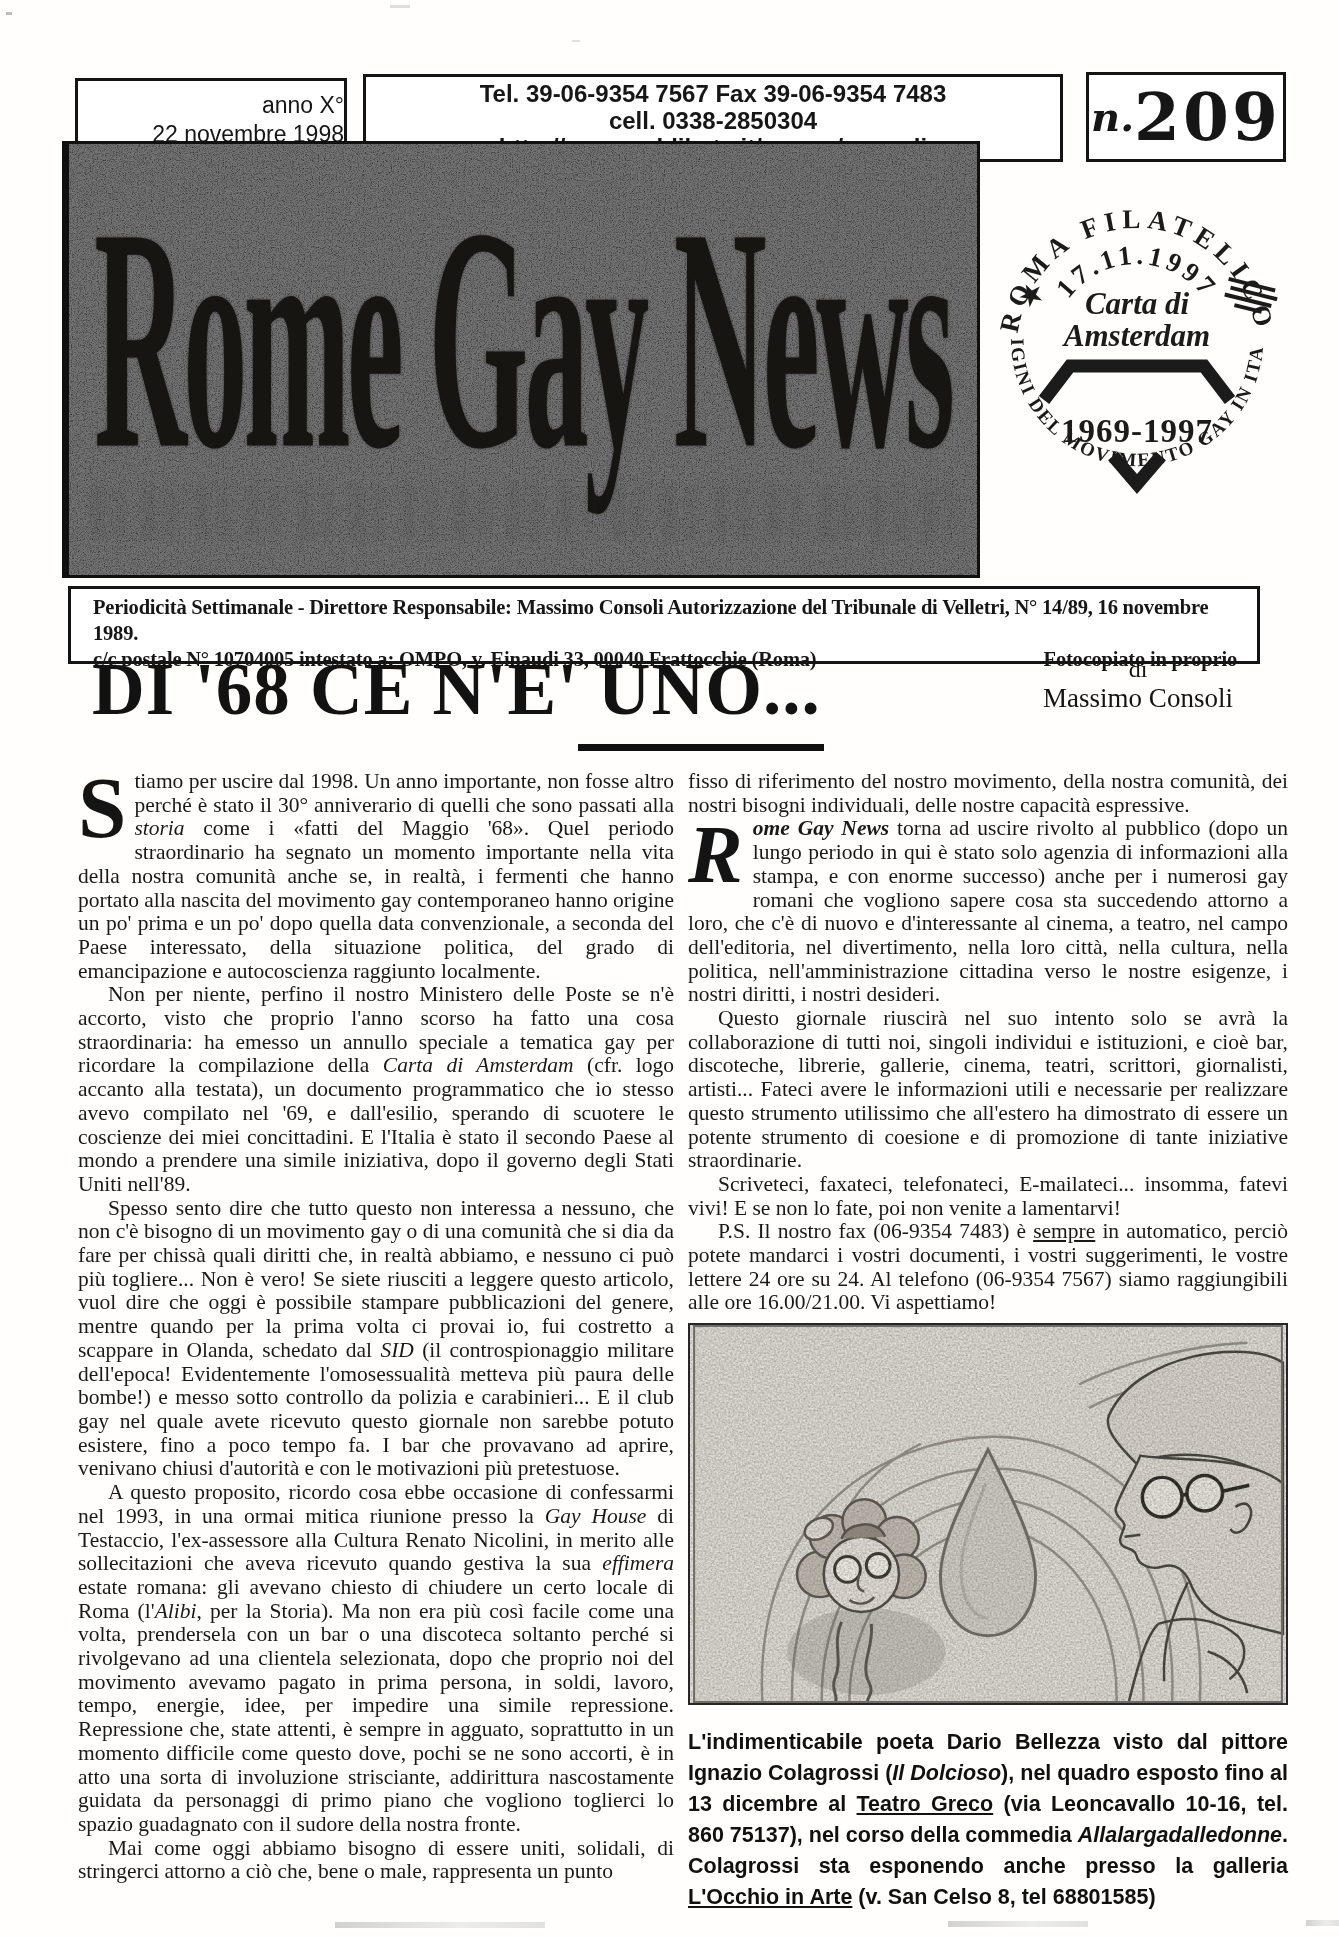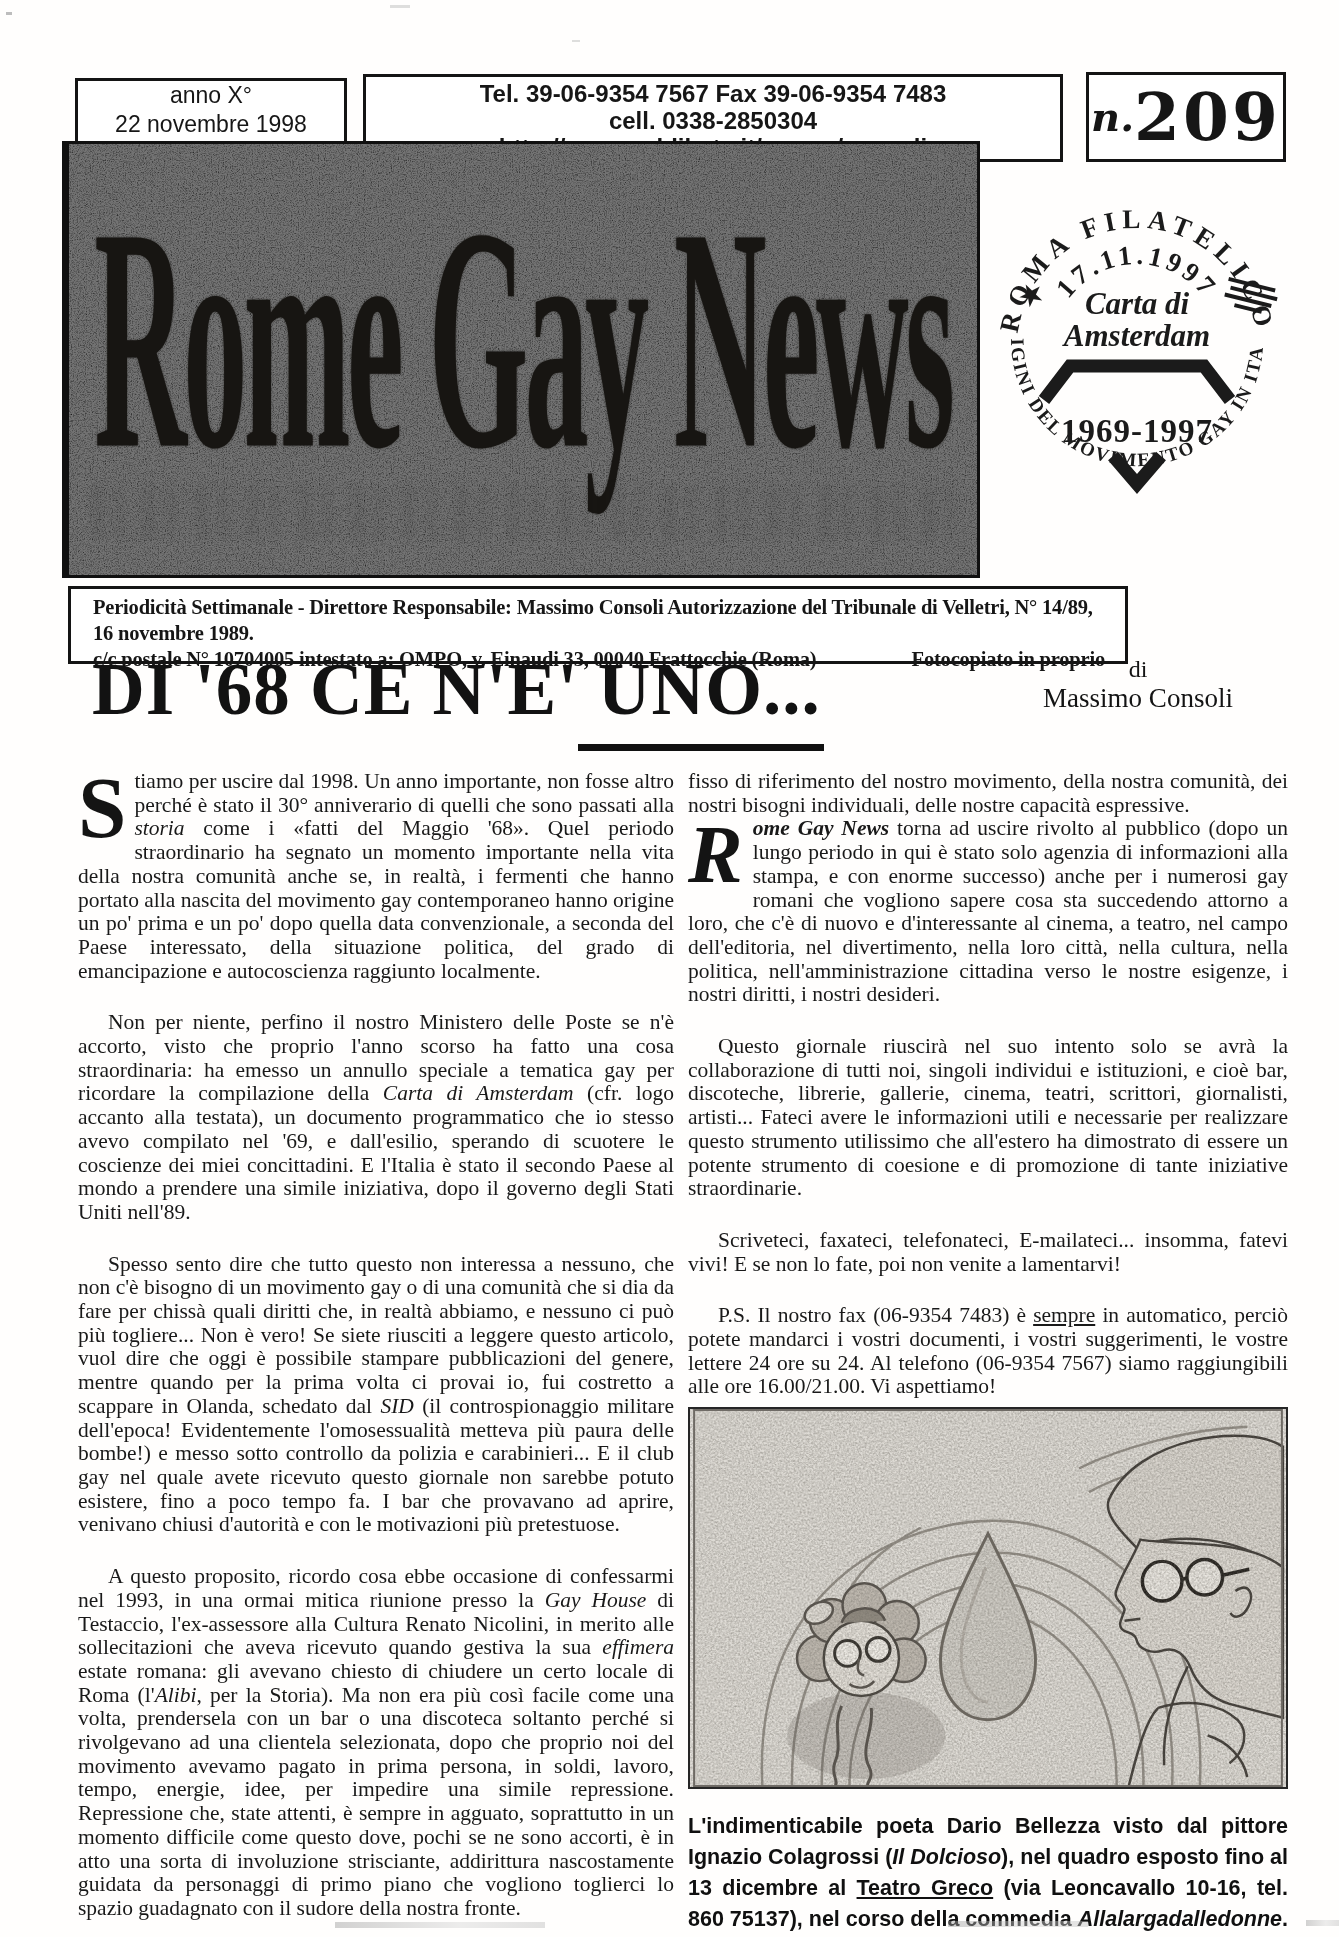--- a/index.html
+++ b/index.html
@@ -2,21 +2,21 @@
 <html lang="it"><head>
 <meta charset="utf-8">
 <style>
   html,body{margin:0;padding:0;background:#ffffff;}
   .page{position:relative;width:1339px;height:1937px;background:#fffefd;margin:0 auto;
         font-family:"Liberation Serif","DejaVu Serif",serif;color:#161616;overflow:hidden;}
 
   
   .hdr-box{position:absolute;border:3px solid #141414;background:#fff;box-sizing:border-box;
            font-family:"Liberation Sans","DejaVu Sans",sans-serif;text-align:center;}
-  .box-date{left:75px;top:78px;width:272px;height:84px;font-size:23px;line-height:29px;}
+  .box-date{left:75px;top:78px;width:272px;height:84px;font-size:23px;line-height:29px;padding-top:10px;text-align:right;}
   .box-contact{left:363px;top:74px;width:700px;height:88px;font-weight:bold;font-size:24px;line-height:27px;padding-top:3px;}
   .box-issue{left:1086px;top:72px;width:200px;height:90px;display:flex;align-items:center;justify-content:center;
              font-family:"DejaVu Serif",serif;}
   .issue-prefix{font-size:40px;font-weight:bold;font-style:italic;line-height:1;}
   .issue-number{font-size:66px;font-weight:bold;letter-spacing:3px;line-height:1;}
 
   
   .masthead{position:absolute;left:62px;top:141px;width:918px;height:437px;box-sizing:border-box;
             border:3px solid #101010;border-left-width:7px;background:#737373;overflow:hidden;
             display:flex;justify-content:center;align-items:center;}
@@ -25,40 +25,40 @@
                   font-size:138px;letter-spacing:-4px;color:#171512;white-space:nowrap;
                   transform:scale(.93,2.3);margin-top:-42px;text-shadow:0 0 2px rgba(20,18,15,.55);}
   .masthead-ghost{position:absolute;left:22px;right:22px;top:340px;height:56px;opacity:.55;filter:blur(3px);
       background:repeating-linear-gradient(90deg,rgba(20,20,20,.12) 0 12px,rgba(20,20,20,.03) 12px 24px,
                  rgba(20,20,20,.10) 24px 33px,rgba(20,20,20,.02) 33px 52px);}
 
   
   .stamp{position:absolute;left:986px;top:188px;width:304px;height:322px;}
 
   
-  .imprint{position:absolute;left:68px;top:586px;width:1060px;height:78px;box-sizing:border-box;
+  .imprint{position:absolute;left:68px;top:586px;width:1192px;height:78px;box-sizing:border-box;
            border:3px solid #141414;background:#fff;padding:5px 20px 0 22px;
            font-weight:bold;font-size:20.5px;line-height:26px;letter-spacing:-.2px;}
   .imprint-line2{display:flex;justify-content:space-between;}
 
   
   .headline{position:absolute;left:92px;top:648px;width:930px;font-weight:bold;font-size:73px;
             letter-spacing:1px;white-space:nowrap;color:#121212;}
   .headline-underline{position:absolute;left:578px;top:744px;width:246px;height:7px;background:#111;}
   .byline{position:absolute;left:1018px;top:656px;width:240px;text-align:center;color:#141414;}
   .byline-prefix{font-size:24px;line-height:26px;}
   .byline-name{font-size:27px;line-height:32px;}
 
   
   .column{position:absolute;top:770px;font-size:21.5px;line-height:23.7px;text-align:justify;
           color:#191919;hyphens:auto;}
   .col-left{left:78px;width:596px;}
   .col-right{left:688px;width:600px;}
   .para{margin:0;}
-  .para.indent{text-indent:30px;margin-top:28px;}
+  .para.indent{text-indent:30px;}
   .dropcap{float:left;font-size:87px;line-height:72px;padding:2px 8px 0 0;font-weight:bold;color:#141414;}
   .dropcap.dc-italic{font-style:italic;font-size:82px;padding-right:10px;}
 
   
   .artwork{position:relative;margin-top:8px;width:100%;height:382px;box-sizing:border-box;
            border:2px solid #262626;background:#e7e4df;overflow:hidden;}
   .artwork svg{display:block;width:100%;height:100%;}
 
   
   .caption{font-family:"Liberation Sans","DejaVu Sans",sans-serif;font-weight:bold;

